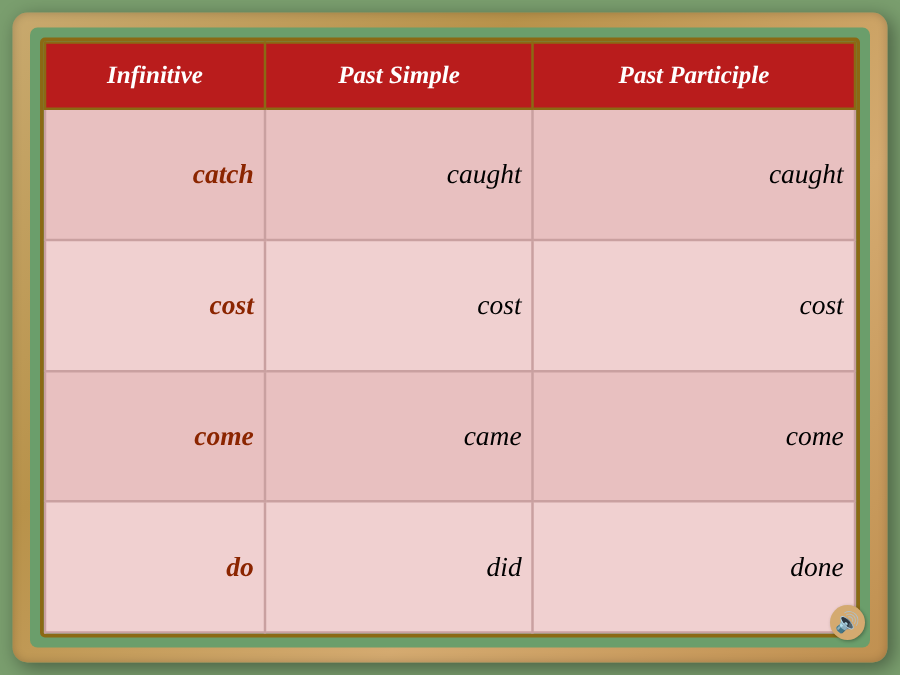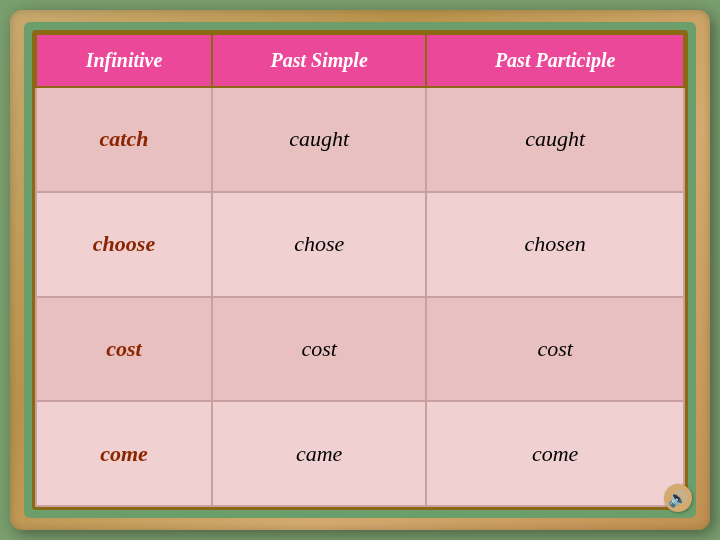--- a/index.html
+++ b/index.html
@@ -47,21 +47,21 @@
       overflow: hidden;
     }
 
     table {
       width: 100%;
       height: 100%;
       border-collapse: collapse;
     }
 
     thead tr {
-      background: #ec4899;
+      background: #b91c1c;
     }
 
     thead th {
       color: white;
       font-size: 20px;
       font-weight: bold;
       font-style: italic;
       text-align: center;
       padding: 14px 8px;
       border: 2px solid #8b6914;
@@ -70,21 +70,21 @@
 
     tbody tr:nth-child(odd) {
       background: #e8c0c0;
     }
 
     tbody tr:nth-child(even) {
       background: #f0d0d0;
     }
 
     tbody td {
-      text-align: center;
+      text-align: right;
       padding: 10px 8px;
       border: 2px solid #c9a0a0;
       font-size: 22px;
       font-style: italic;
       font-family: 'Comic Sans MS', cursive, Georgia, serif;
     }
 
     tbody td:first-child {
       color: #8b2500;
       font-weight: bold;
@@ -126,32 +126,32 @@
             <th>Past Participle</th>
           </tr>
         </thead>
         <tbody id="table-body">
         <tr>
               <td>catch</td>
               <td>caught</td>
               <td>caught</td>
             </tr>
             <tr>
-              <td>choose</td>
-              <td>chose</td>
-              <td>chosen</td>
-            </tr>
-            <tr>
               <td>cost</td>
               <td>cost</td>
               <td>cost</td>
             </tr>
             <tr>
               <td>come</td>
               <td>came</td>
               <td>come</td>
             </tr>
+            <tr>
+              <td>do</td>
+              <td>did</td>
+              <td>done</td>
+            </tr>
           </tbody>
       </table>
     </div>
   </div>
   <div class="speaker-icon">🔊</div>
 </div>
 
 </body></html>

